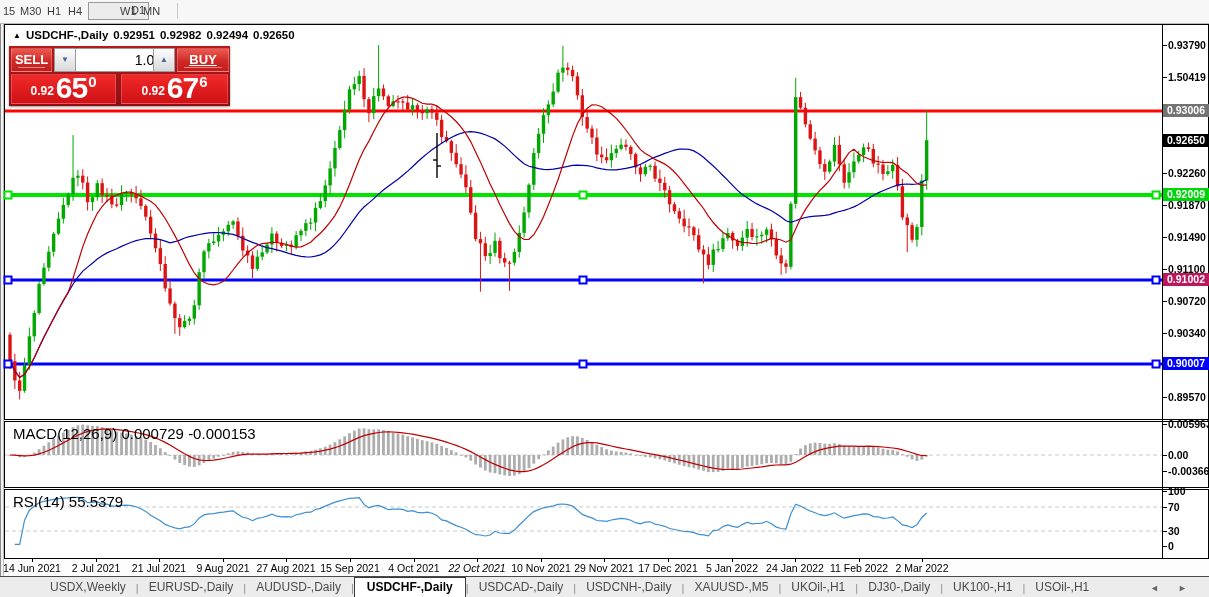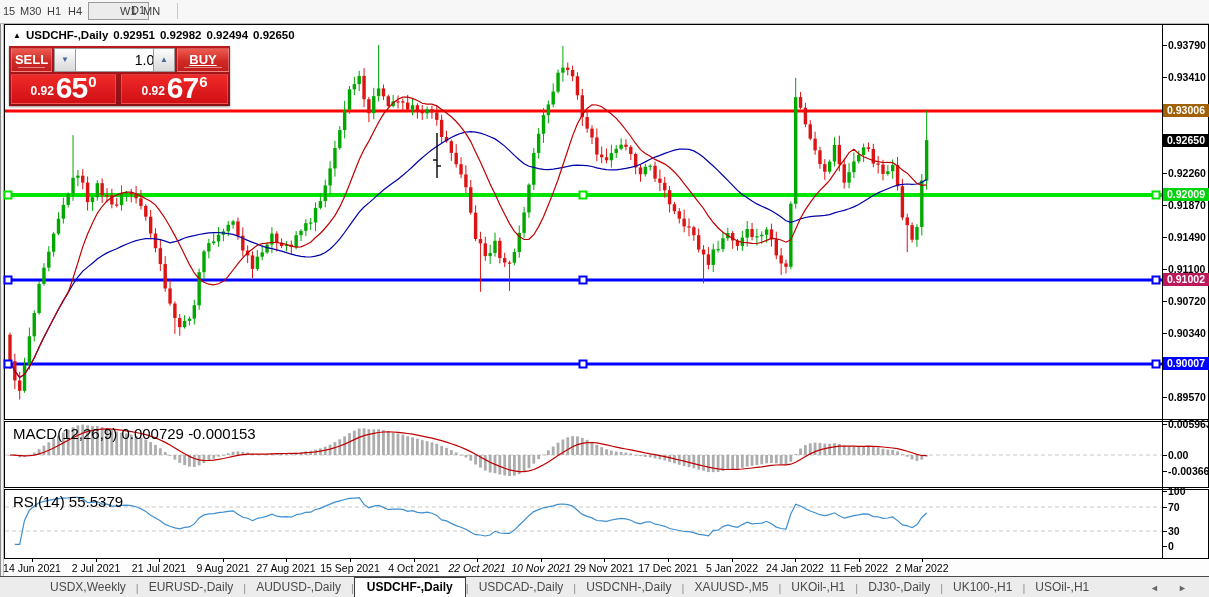--- a/index.html
+++ b/index.html
@@ -743,21 +743,21 @@
       <div class="dlabel" style="left: 219px;">9 Aug 2021</div>
       <div class="dtick" style="left: 282px;"></div>
       <div class="dlabel" style="left: 282px;">27 Aug 2021</div>
       <div class="dtick" style="left: 346px;"></div>
       <div class="dlabel" style="left: 346px;">15 Sep 2021</div>
       <div class="dtick" style="left: 410px;"></div>
       <div class="dlabel" style="left: 410px;">4 Oct 2021</div>
       <div class="dtick" style="left: 473px;"></div>
       <div class="dlabel" style="left: 473px; font-style: italic;">22 Oct 2021</div>
       <div class="dtick" style="left: 537px;"></div>
-      <div class="dlabel" style="left: 537px; font-style: italic;">10 Nov 2021</div>
+      <div class="dlabel" style="left: 537px;">10 Nov 2021</div>
       <div class="dtick" style="left: 600px;"></div>
       <div class="dlabel" style="left: 600px;">29 Nov 2021</div>
       <div class="dtick" style="left: 664px;"></div>
       <div class="dlabel" style="left: 664px;">17 Dec 2021</div>
       <div class="dtick" style="left: 728px;"></div>
       <div class="dlabel" style="left: 728px;">5 Jan 2022</div>
       <div class="dtick" style="left: 791px;"></div>
       <div class="dlabel" style="left: 791px;">24 Jan 2022</div>
       <div class="dtick" style="left: 855px;"></div>
       <div class="dlabel" style="left: 855px;">11 Feb 2022</div>
@@ -787,36 +787,36 @@
       <span class="tab">DJ30-,Daily</span>
       <span class="tabsep">|</span>
       <span class="tab">UK100-,H1</span>
       <span class="tabsep">|</span>
       <span class="tab">USOil-,H1</span>
     </div>
 
 <div class="axtick" style="top: 45px;"></div>
     <div class="axlabel" style="top: 39px;">0.93790</div>
     <div class="axtick" style="top: 77px;"></div>
-    <div class="axlabel" style="top: 71px;">0.93410</div>
+    <div class="axlabel" style="top: 71px;">1.50419</div>
     <div class="axtick" style="top: 173px;"></div>
     <div class="axlabel" style="top: 167px;">0.92260</div>
     <div class="axtick" style="top: 205px;"></div>
     <div class="axlabel" style="top: 199px;">0.91870</div>
     <div class="axtick" style="top: 237px;"></div>
     <div class="axlabel" style="top: 231px;">0.91490</div>
     <div class="axtick" style="top: 269px;"></div>
     <div class="axlabel" style="top: 263px;">0.91100</div>
     <div class="axtick" style="top: 301px;"></div>
     <div class="axlabel" style="top: 295px;">0.90720</div>
     <div class="axtick" style="top: 333px;"></div>
     <div class="axlabel" style="top: 327px;">0.90340</div>
     <div class="axtick" style="top: 397px;"></div>
     <div class="axlabel" style="top: 391px;">0.89570</div>
-    <div class="axbadge" style="top: 104px; background: #a16207; color: rgb(255, 255, 255);">0.93006</div>
+    <div class="axbadge" style="top: 104px; background: #737373; color: rgb(255, 255, 255);">0.93006</div>
     <div class="axbadge" style="top: 134px; background: rgb(0, 0, 0); color: rgb(255, 255, 255);">0.92650</div>
     <div class="axbadge" style="top: 188px; background: rgb(0, 212, 10); color: rgb(255, 255, 255);">0.92009</div>
     <div class="axbadge" style="top: 273px; background: #be185d; color: rgb(255, 255, 255);">0.91002</div>
     <div class="axbadge" style="top: 357px; background: rgb(0, 0, 255); color: rgb(255, 255, 255);">0.90007</div>
     <div class="axtick" style="top: 424px;"></div>
     <div class="axlabel" style="top: 418px;">0.005963</div>
     <div class="axtick" style="top: 455px;"></div>
     <div class="axlabel" style="top: 449px;">0.00</div>
     <div class="axtick" style="top: 471px;"></div>
     <div class="axlabel" style="top: 465px;">-0.00366</div>

